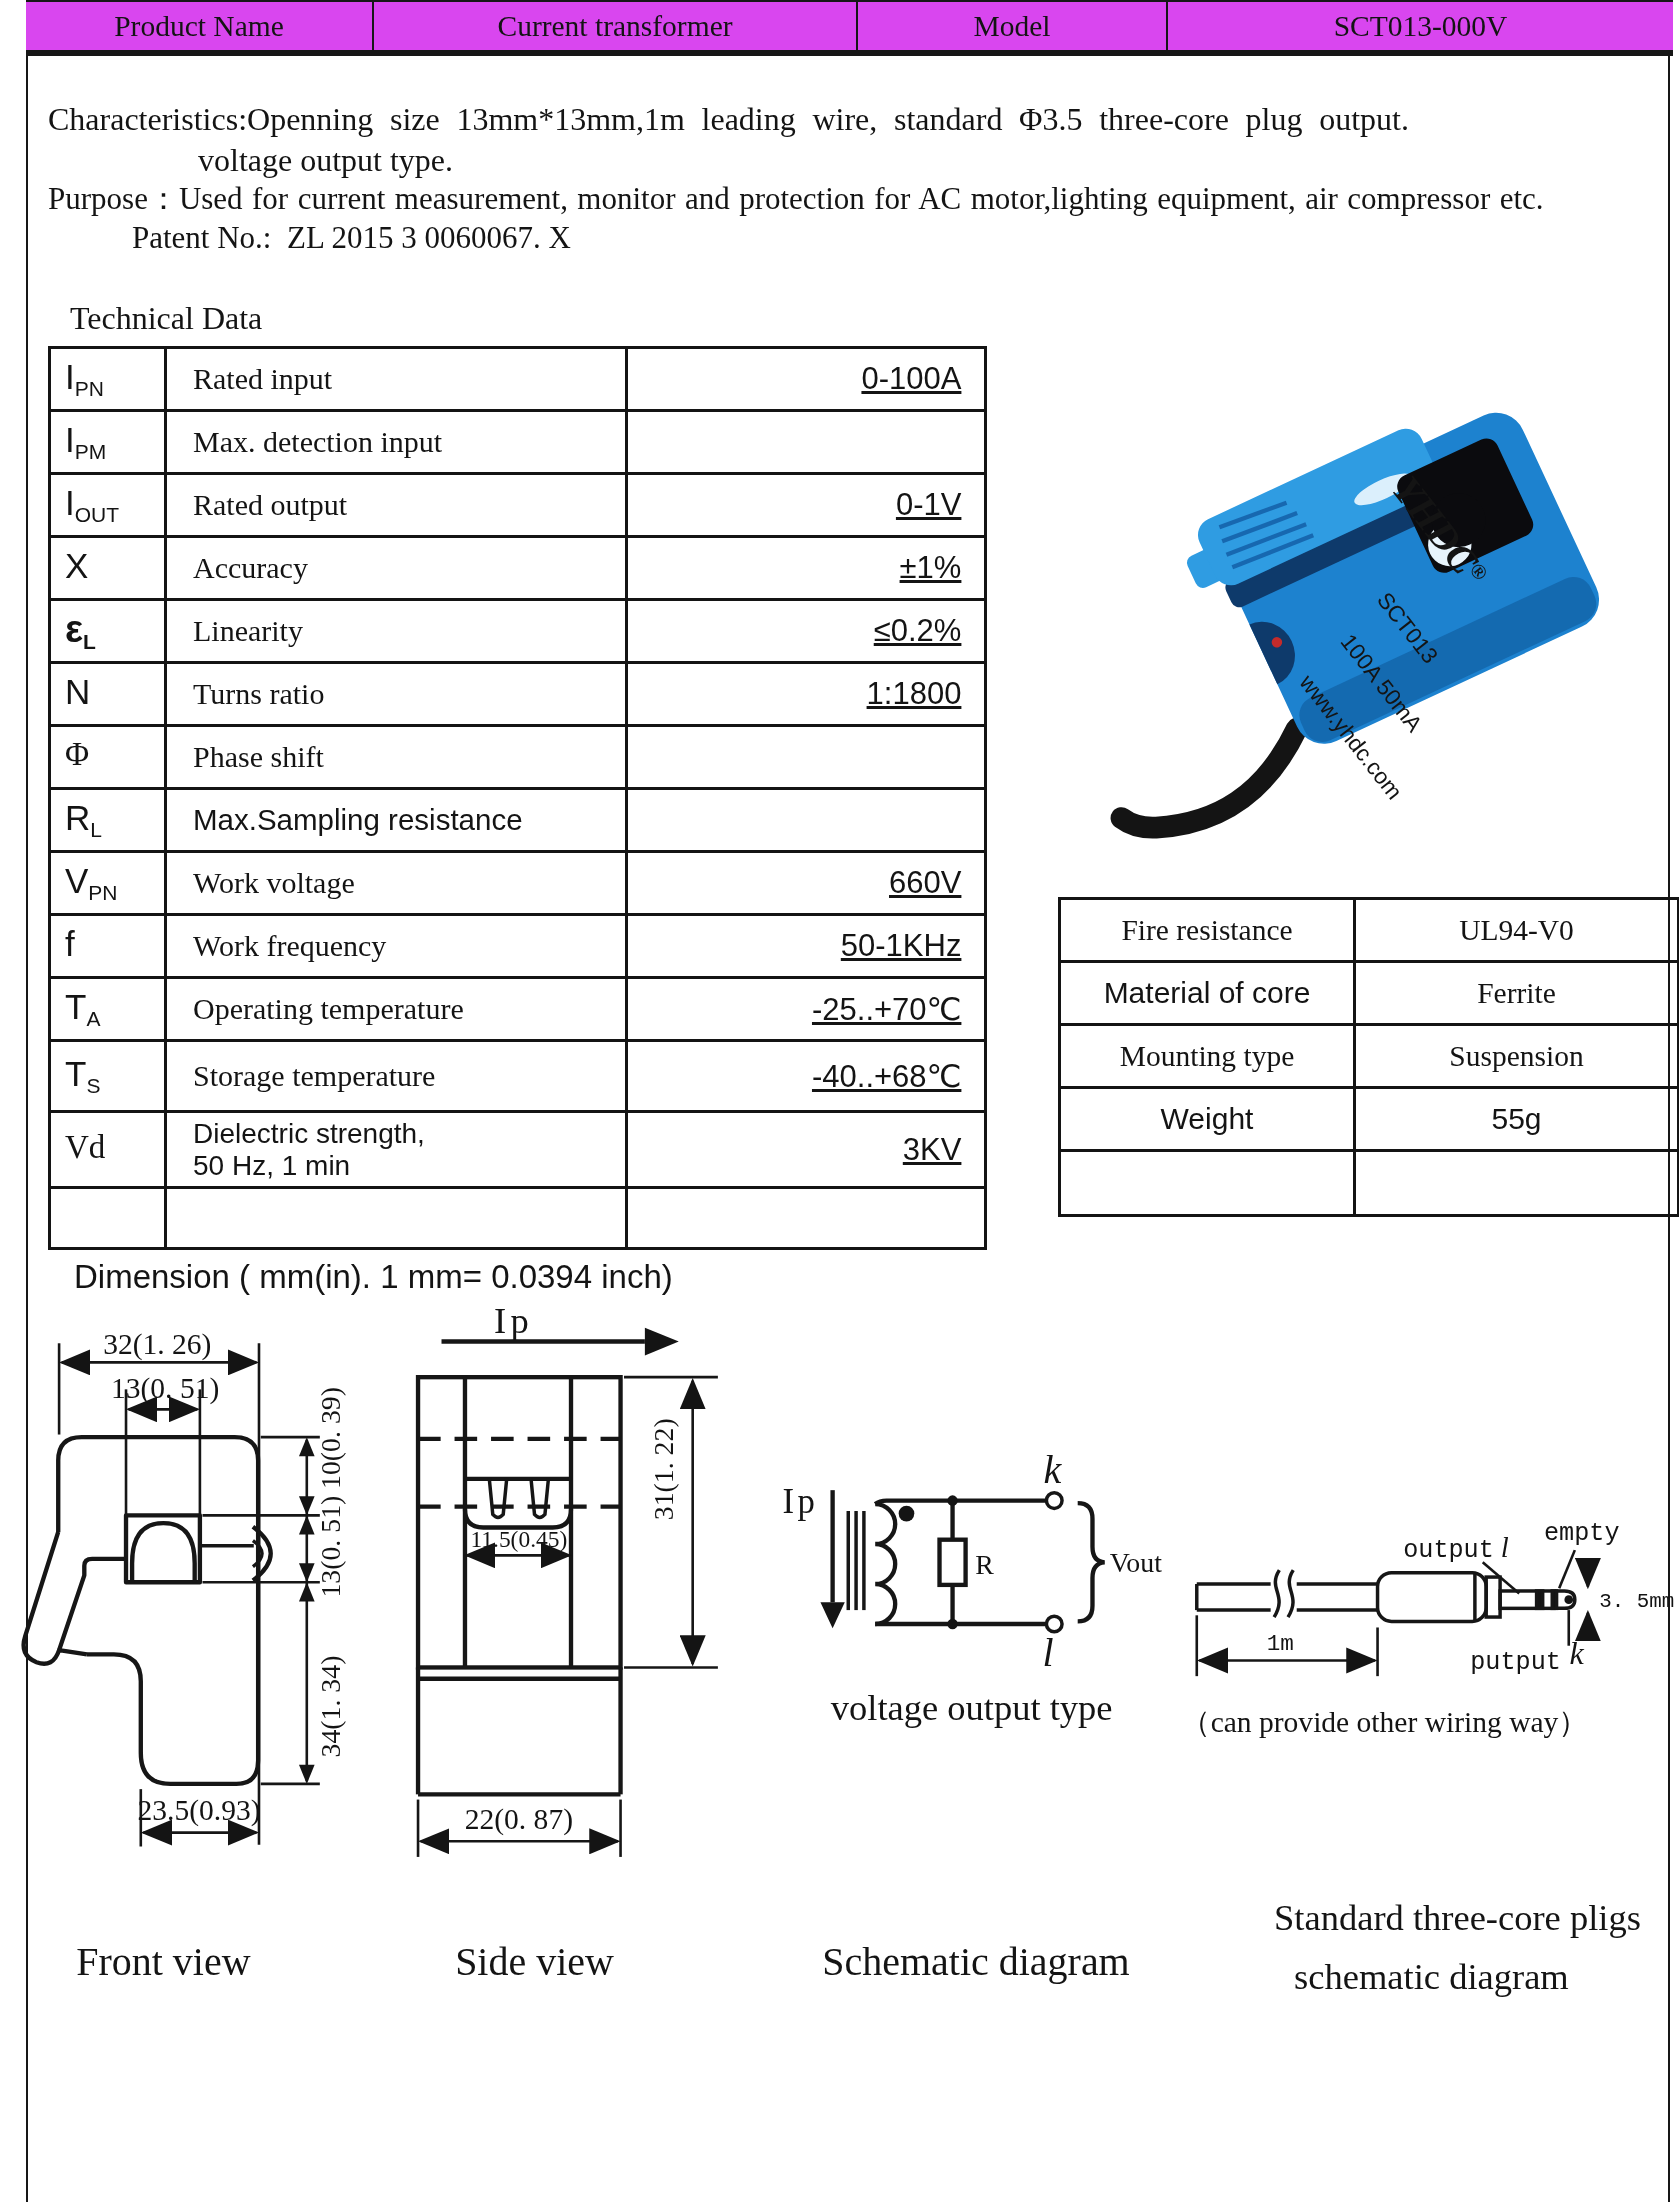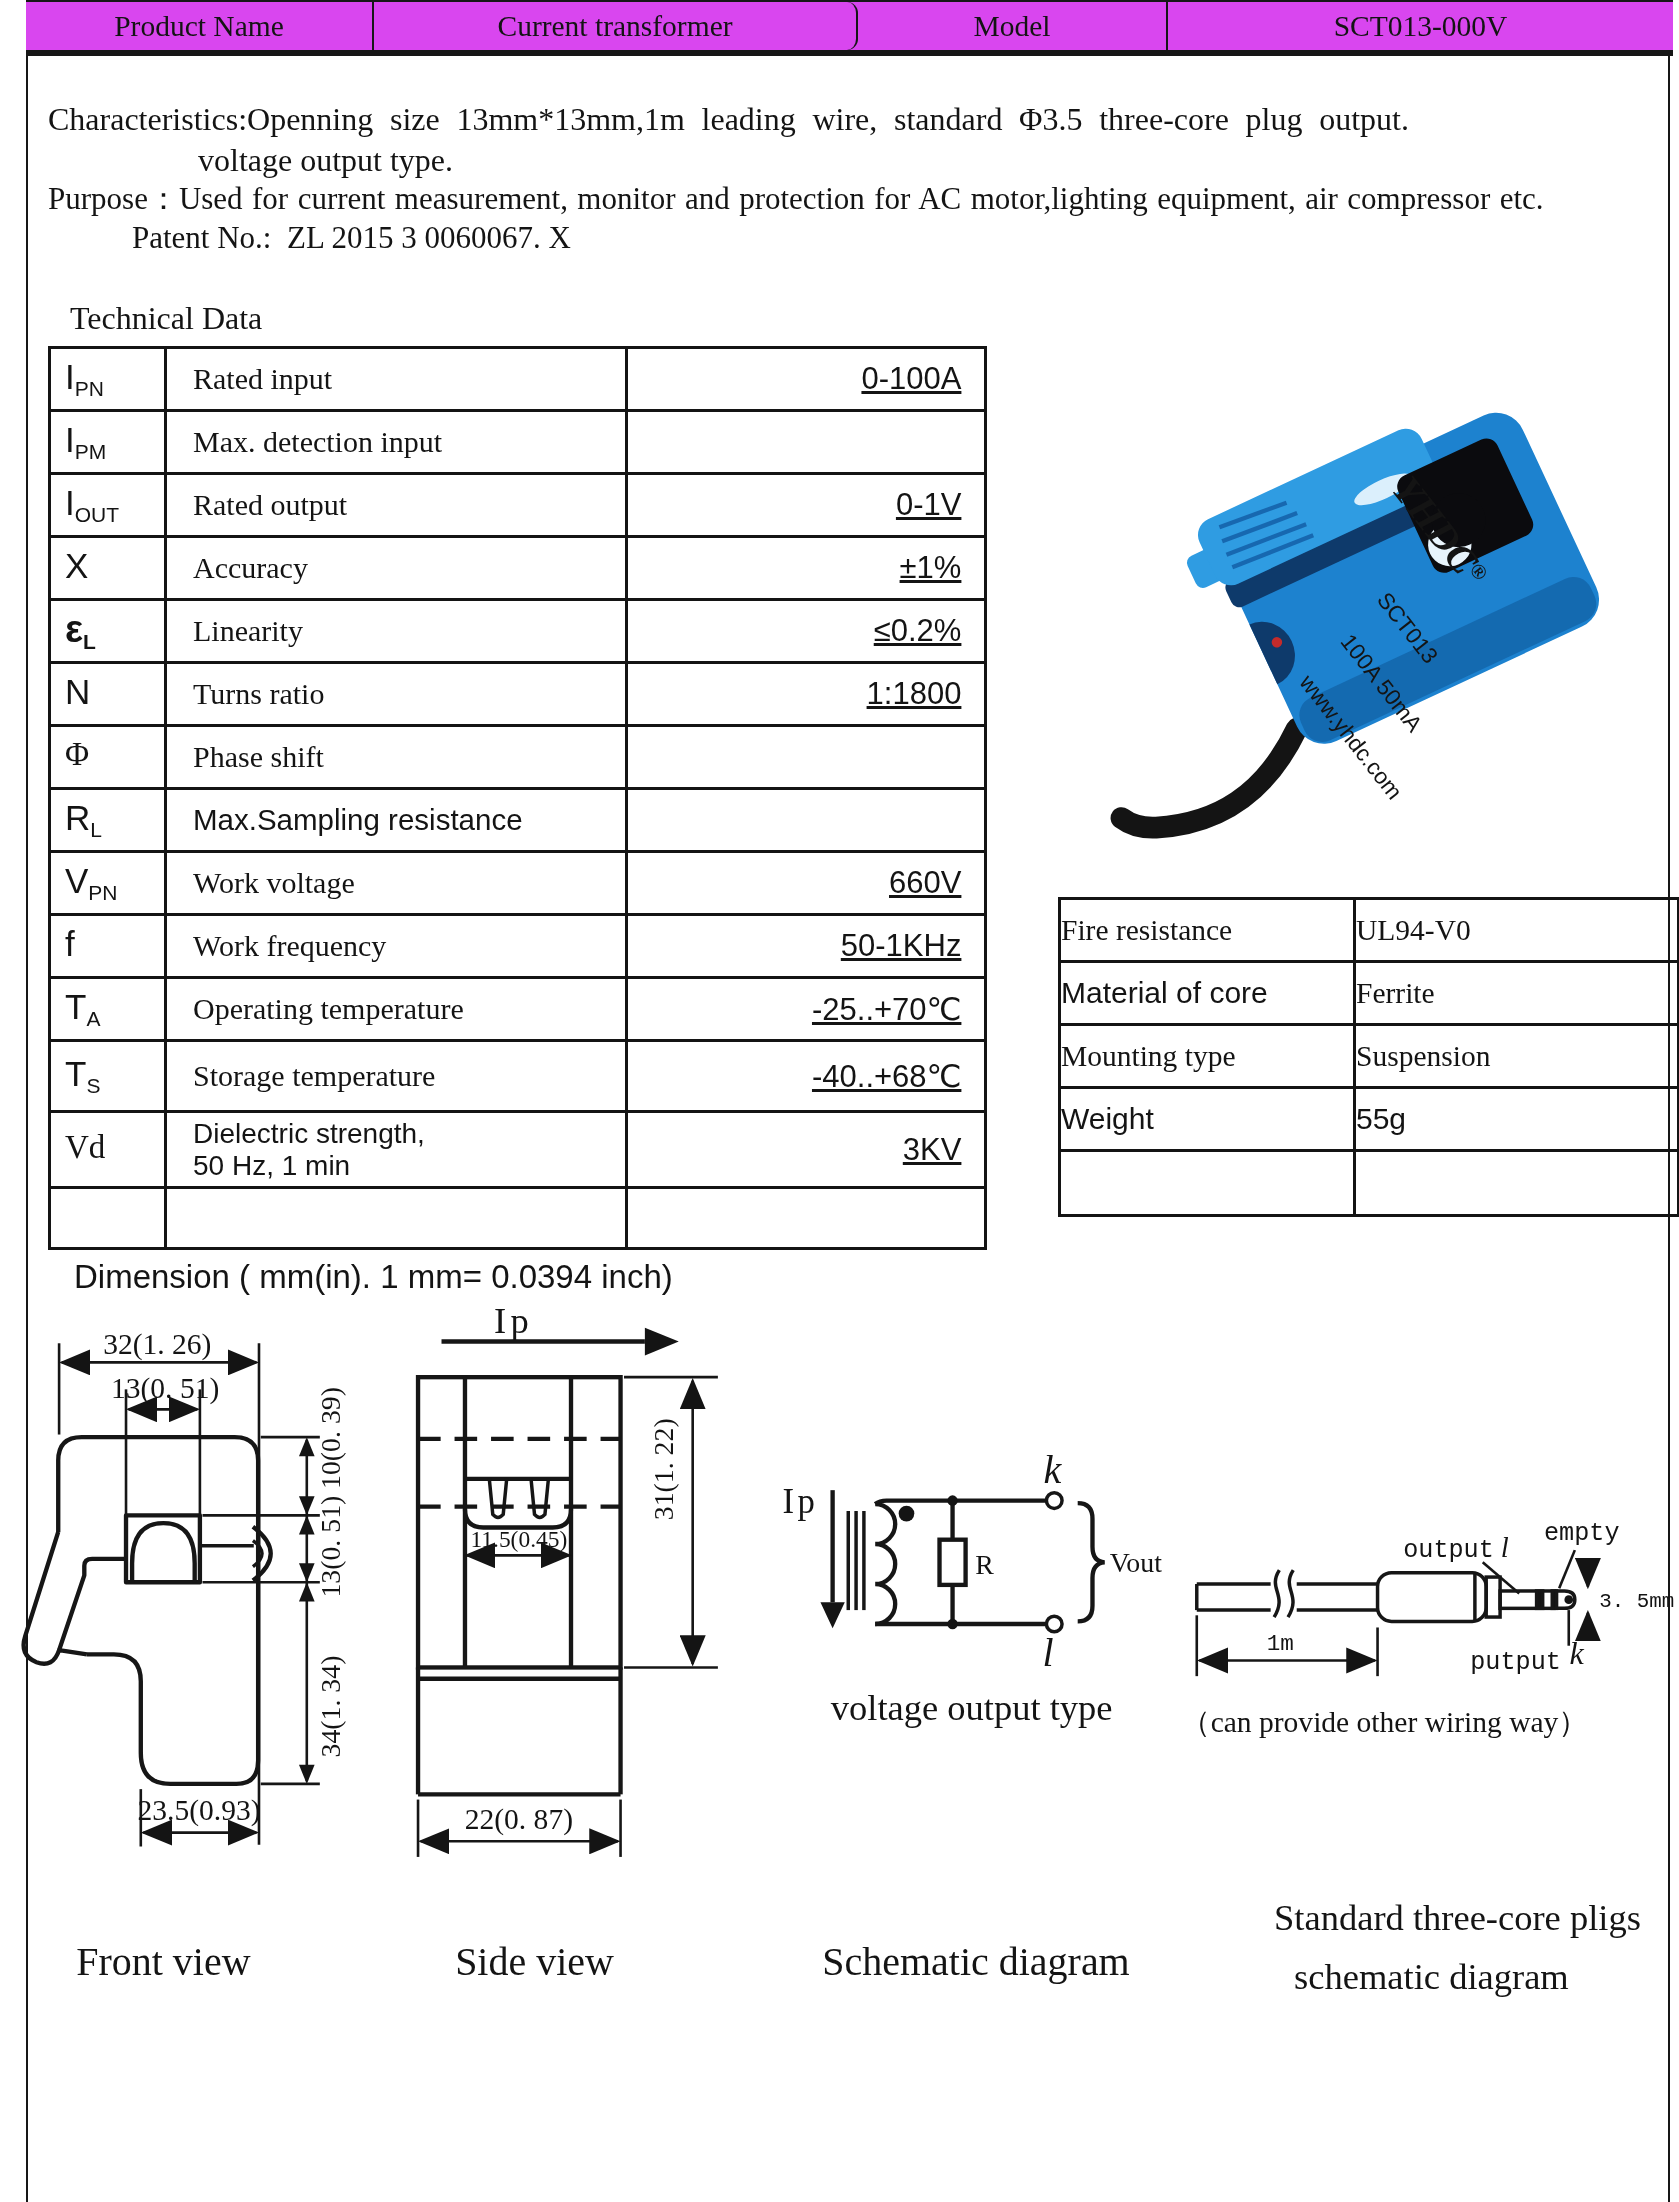--- a/index.html
+++ b/index.html
@@ -5,42 +5,42 @@
   html,body{margin:0;padding:0;background:#888;}
   .page{position:relative;width:1680px;height:2202px;background:#ffffff;
         font-family:"Liberation Serif","DejaVu Serif",serif;color:#141414;overflow:hidden;}
   .frame{position:absolute;left:26px;top:0;width:1644px;height:2202px;
          border-left:2.6px solid #161616;border-right:2.6px solid #161616;box-sizing:border-box;}
   
   .hdr{position:absolute;left:26px;top:0;width:1647px;height:56px;display:flex;
        border-top:2.6px solid #161616;border-bottom:6px solid #161616;box-sizing:border-box;background:#d946ef;}
   .hdr .c{display:flex;align-items:center;justify-content:center;font-size:29.5px;
           border-right:2.6px solid #161616;box-sizing:border-box;height:100%;}
-  .hdr .c1{width:348px;}.hdr .c2{width:484px;border-radius:11px;}.hdr .c3{width:310px;}
+  .hdr .c1{width:348px;}.hdr .c2{width:484px;}.hdr .c3{width:310px;}
   .hdr .c4{flex:1;border-right:none;}
   .t{position:absolute;white-space:pre;line-height:1.15;}
   .sans{font-family:"Liberation Sans","DejaVu Sans",sans-serif;}
   .mono{font-family:"Liberation Mono","DejaVu Sans Mono",monospace;}
   
   table{border-collapse:collapse;table-layout:fixed;}
   td{border:3.5px solid #141414;padding:0;vertical-align:middle;box-sizing:border-box;}
   .tech{position:absolute;left:48px;top:346px;width:936px;border-radius:19px;}
   .tech .c-sym{padding-left:14px;}
   .sym{font-family:"Liberation Sans","DejaVu Sans",sans-serif;font-size:35px;}
   .sym .ss{font-size:21px;vertical-align:-7px;}
   .sym.phi{font-family:"Liberation Serif","DejaVu Serif",serif;font-size:33px;}
   .sym.eps{font-weight:bold;font-size:38px;}
   .sym.vd{font-family:"Liberation Serif","DejaVu Serif",serif;font-size:33px;}
   .tech .c-lab{padding-left:26px;font-size:30px;}
   .tech .c-lab.s{font-family:"Liberation Sans","DejaVu Sans",sans-serif;font-size:29.5px;}
   .tech .c-val{text-align:right;padding-right:22.6px;
         font-family:"Liberation Sans","DejaVu Sans",sans-serif;font-size:31px;text-decoration:underline;}
   
   .info{position:absolute;left:1058px;top:897px;width:620px;}
-  .info td{font-size:29.5px;}
+  .info td{text-align:center;font-size:29.5px;}
   .info .s{font-family:"Liberation Sans","DejaVu Sans",sans-serif;font-size:30px;}
   svg{position:absolute;}
   svg text{font-family:"Liberation Serif","DejaVu Serif",serif;fill:#141414;}
   svg text.sans{font-family:"Liberation Sans","DejaVu Sans",sans-serif;}
   svg text.mono{font-family:"Liberation Mono","DejaVu Sans Mono",monospace;}
   .ln{stroke:#161616;fill:none;}
 </style>
 </head>
 <body>
 

